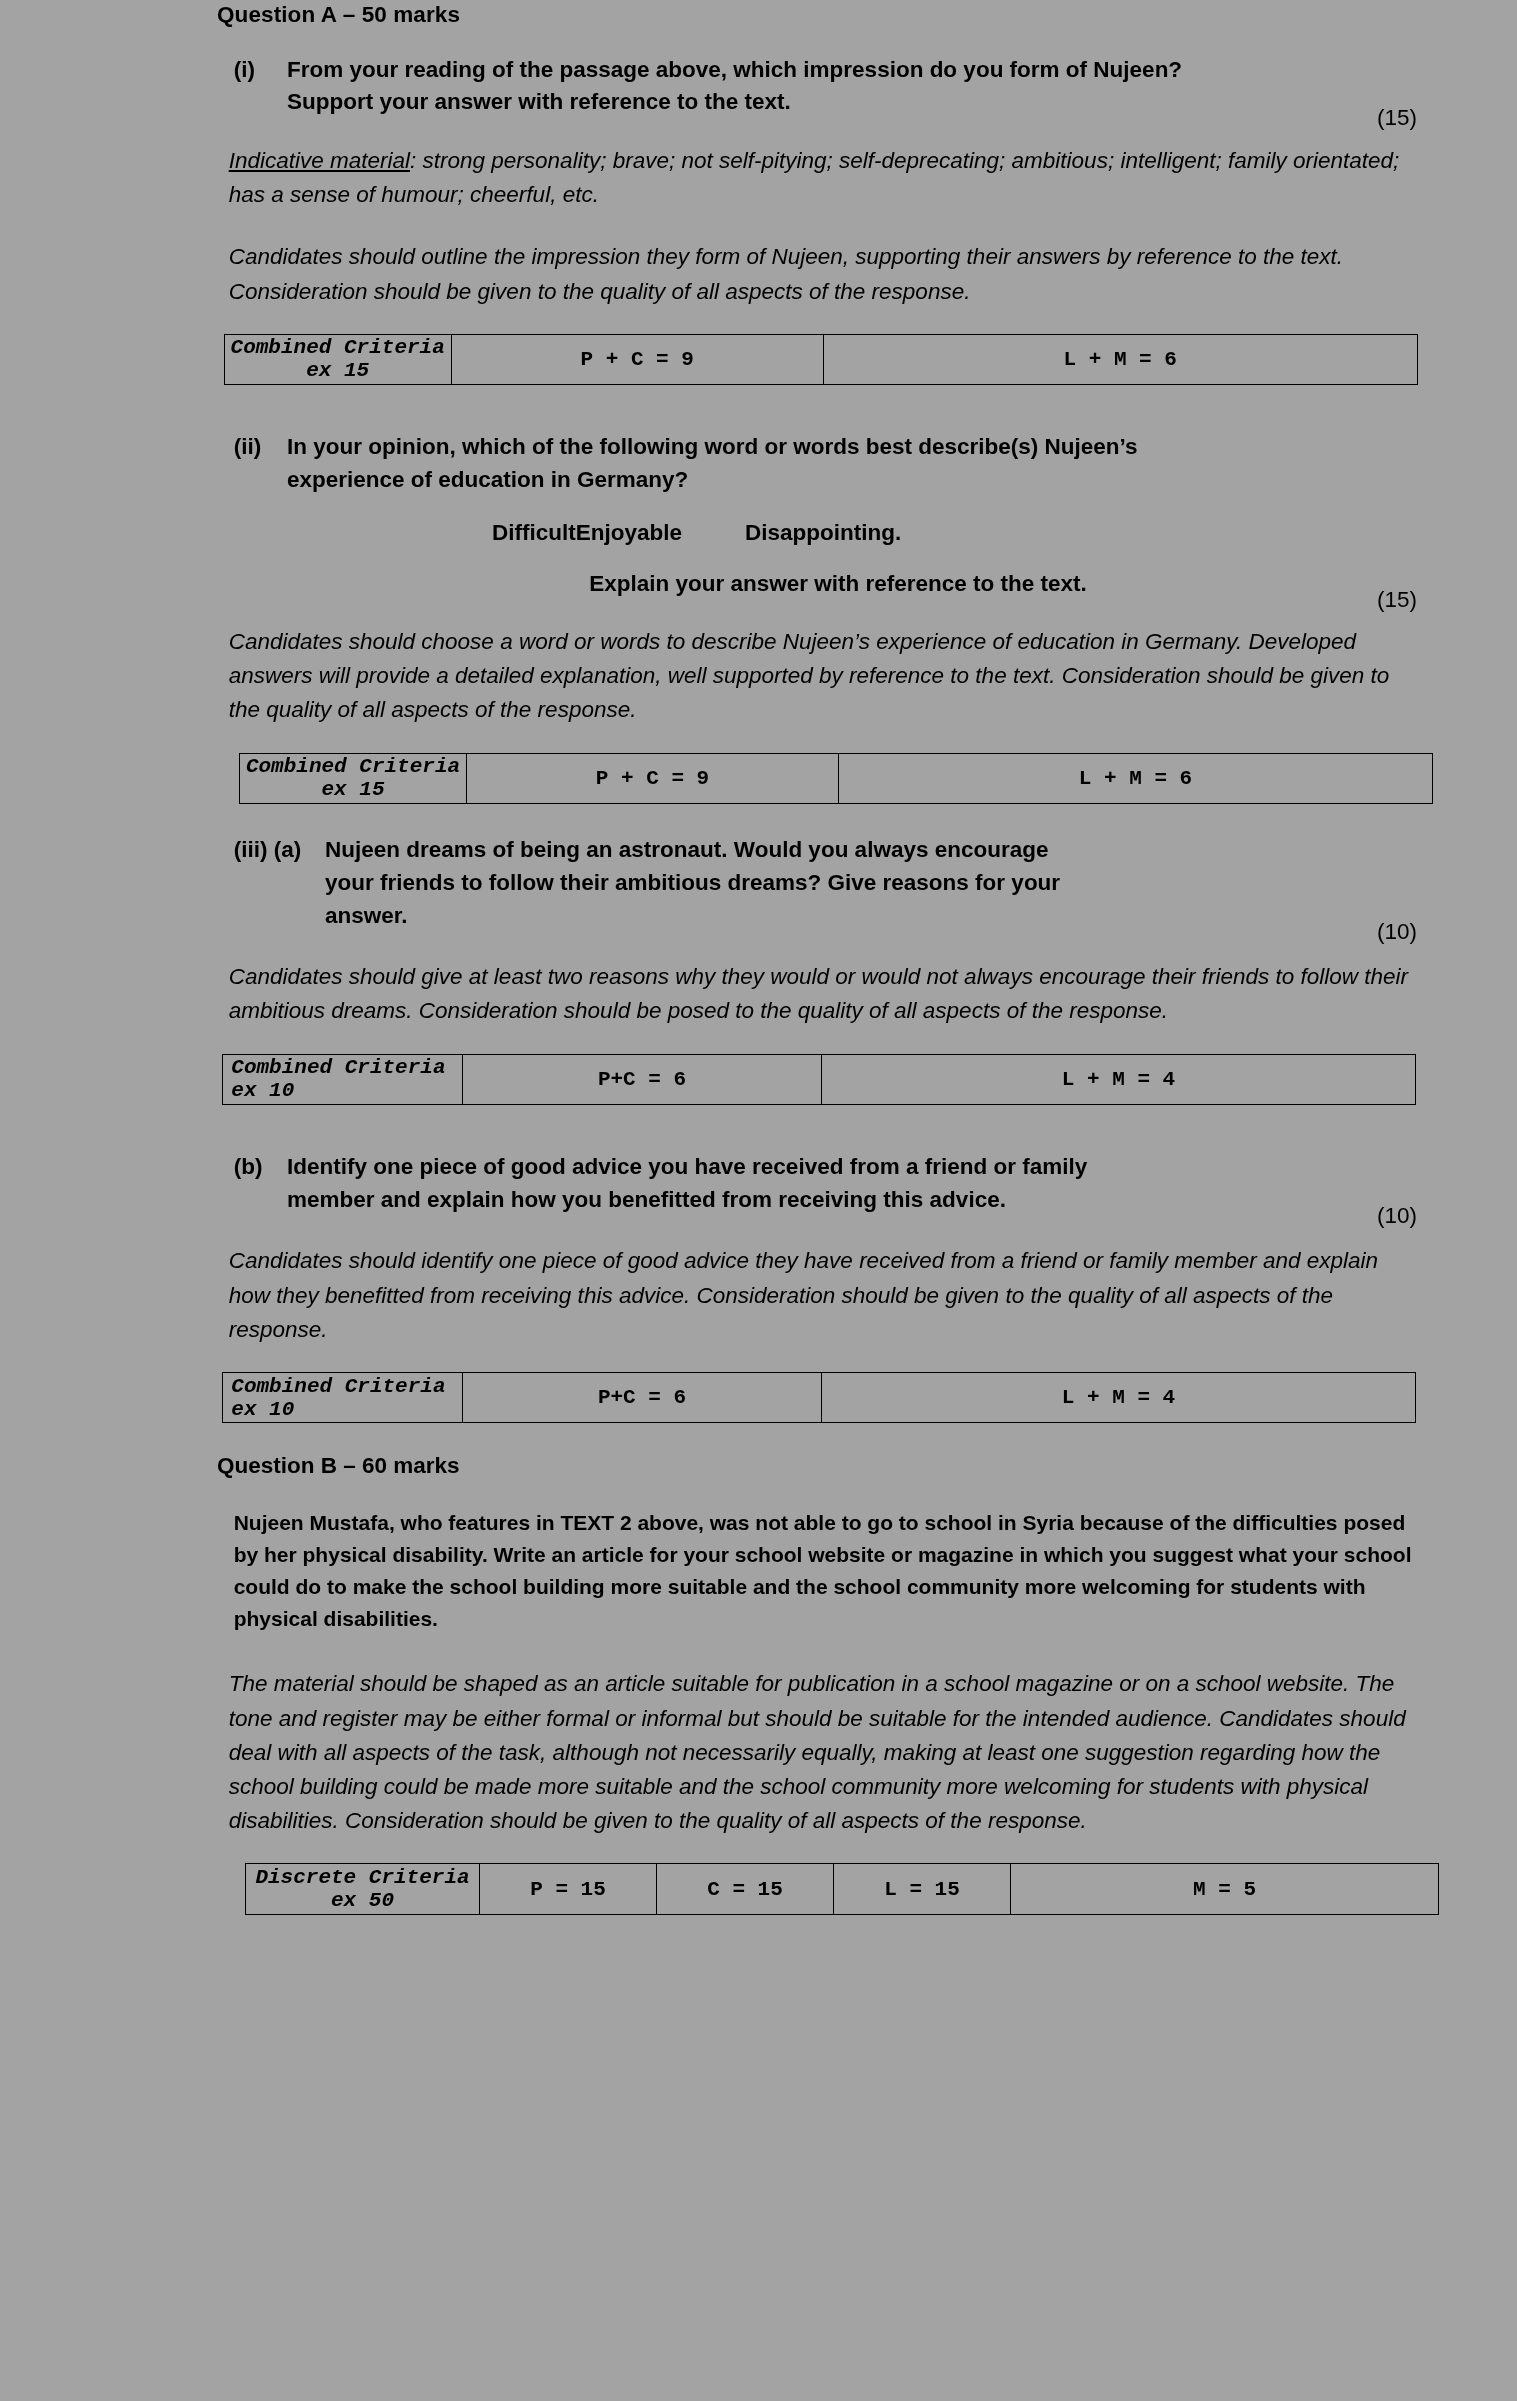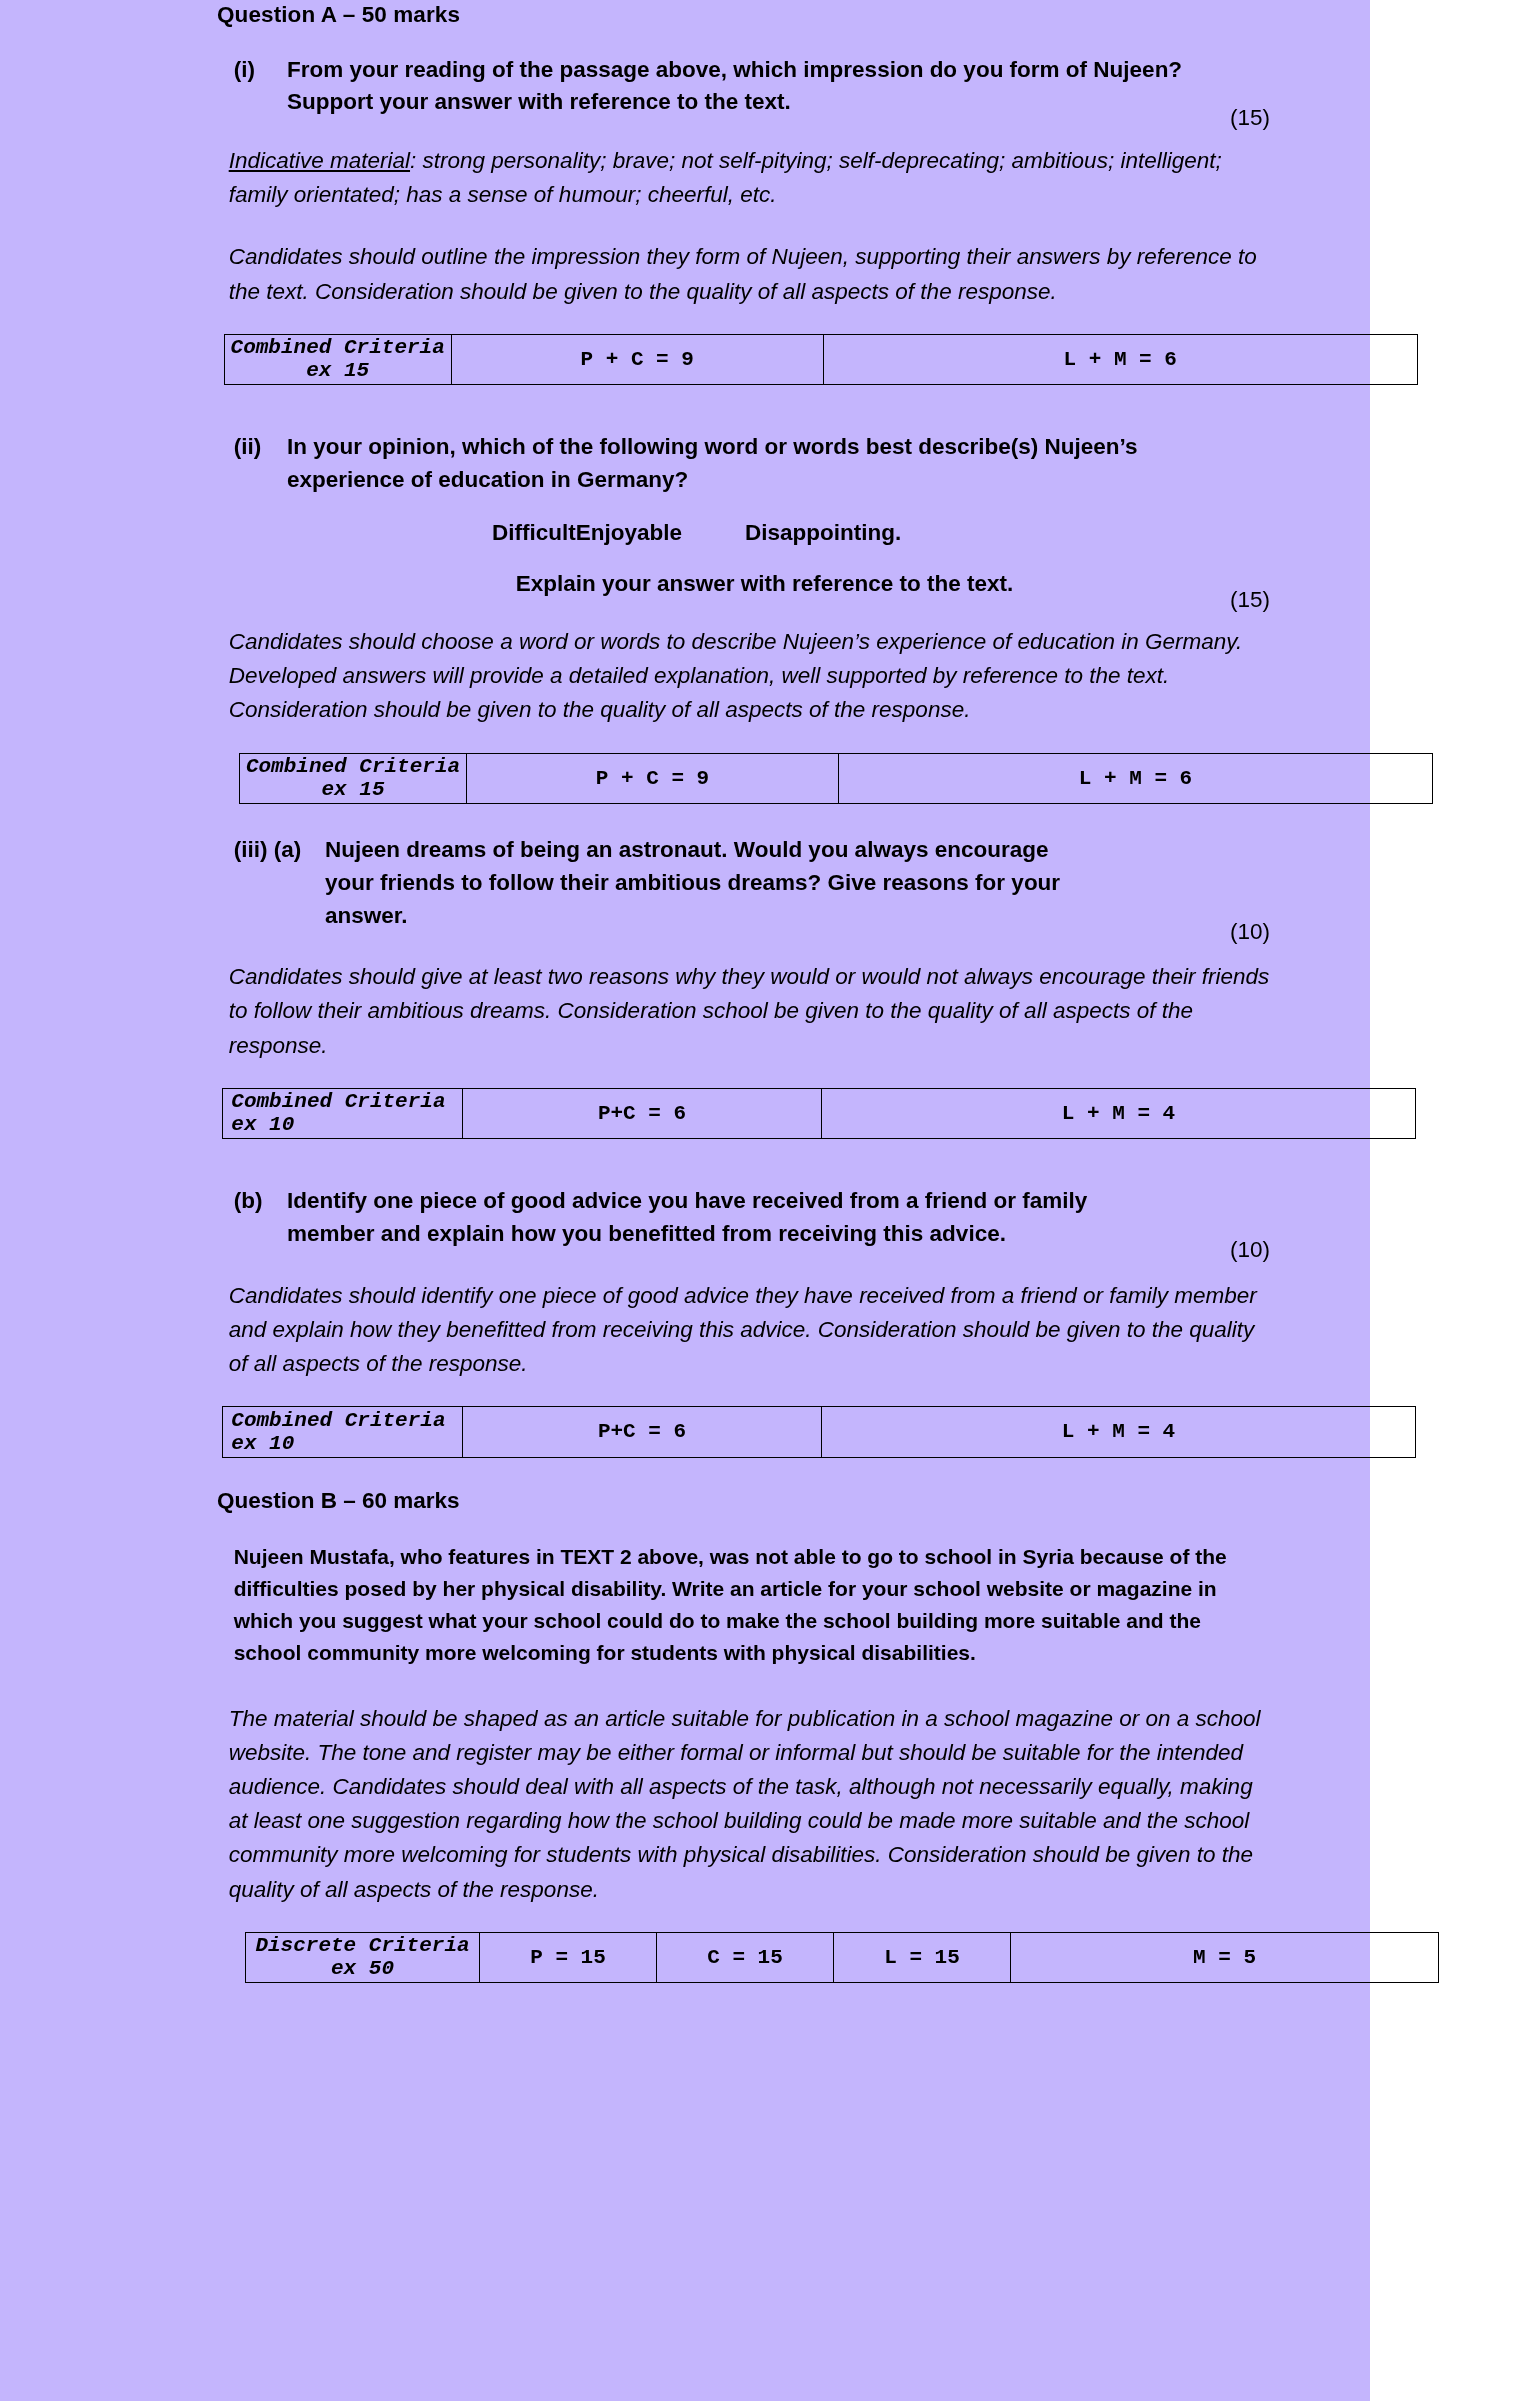--- a/index.html
+++ b/index.html
@@ -9,25 +9,25 @@
   }
   body {
     width: 1517px;
     min-height: 2401px;
     font-family: "Liberation Sans", sans-serif;
     color: #000000;
     -webkit-font-smoothing: antialiased;
   }
   .page {
     position: relative;
-    width: 1370px;
+    width: 1517px;
     min-height: 2401px;
     box-sizing: border-box;
     padding: 0px 100px 12px 217px;
-    background: #c4b5fd;
+    background: #a3a3a3;
   }
 
   
   .heading {
     font-size: 22.5px;
     font-weight: bold;
     line-height: 1.35;
     margin: 0 0 23.4px 0;
     letter-spacing: 0.1px;
   }
@@ -215,21 +215,21 @@
     <span class="qbody">
       <span class="line">Nujeen dreams of being an astronaut. Would you always encourage</span>
       <span class="line">your friends to follow their ambitious dreams? Give reasons for your</span>
       <span class="line">
         <span>answer.</span>
         <span class="marks">(10)</span>
       </span>
     </span>
   </div>
 
-  <div class="note">Candidates should give at least two reasons why they would or would not always encourage their friends to follow their ambitious dreams. Consideration school be given to the quality of all aspects of the response.</div>
+  <div class="note">Candidates should give at least two reasons why they would or would not always encourage their friends to follow their ambitious dreams. Consideration should be posed to the quality of all aspects of the response.</div>
 
   <table class="crit-table tbl-c">
     <tbody>
         <tr>
       <td class="label" style="width:240px; text-align:left; padding-left:8.3px;">Combined Criteria ex 10</td>
       <td style="width:359px;">P+C = 6</td>
       <td>L + M = 4</td>
     </tr>
   </tbody>
     </table>

